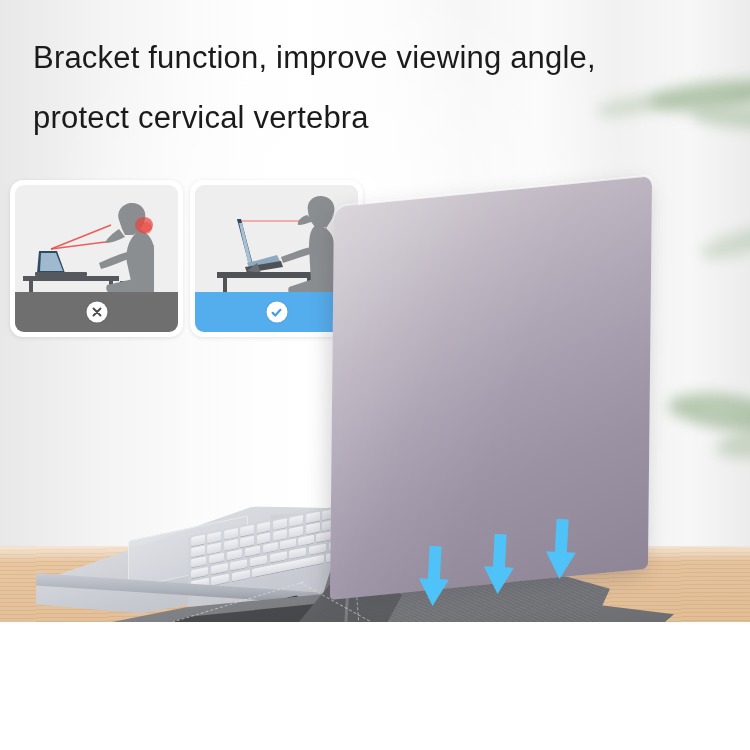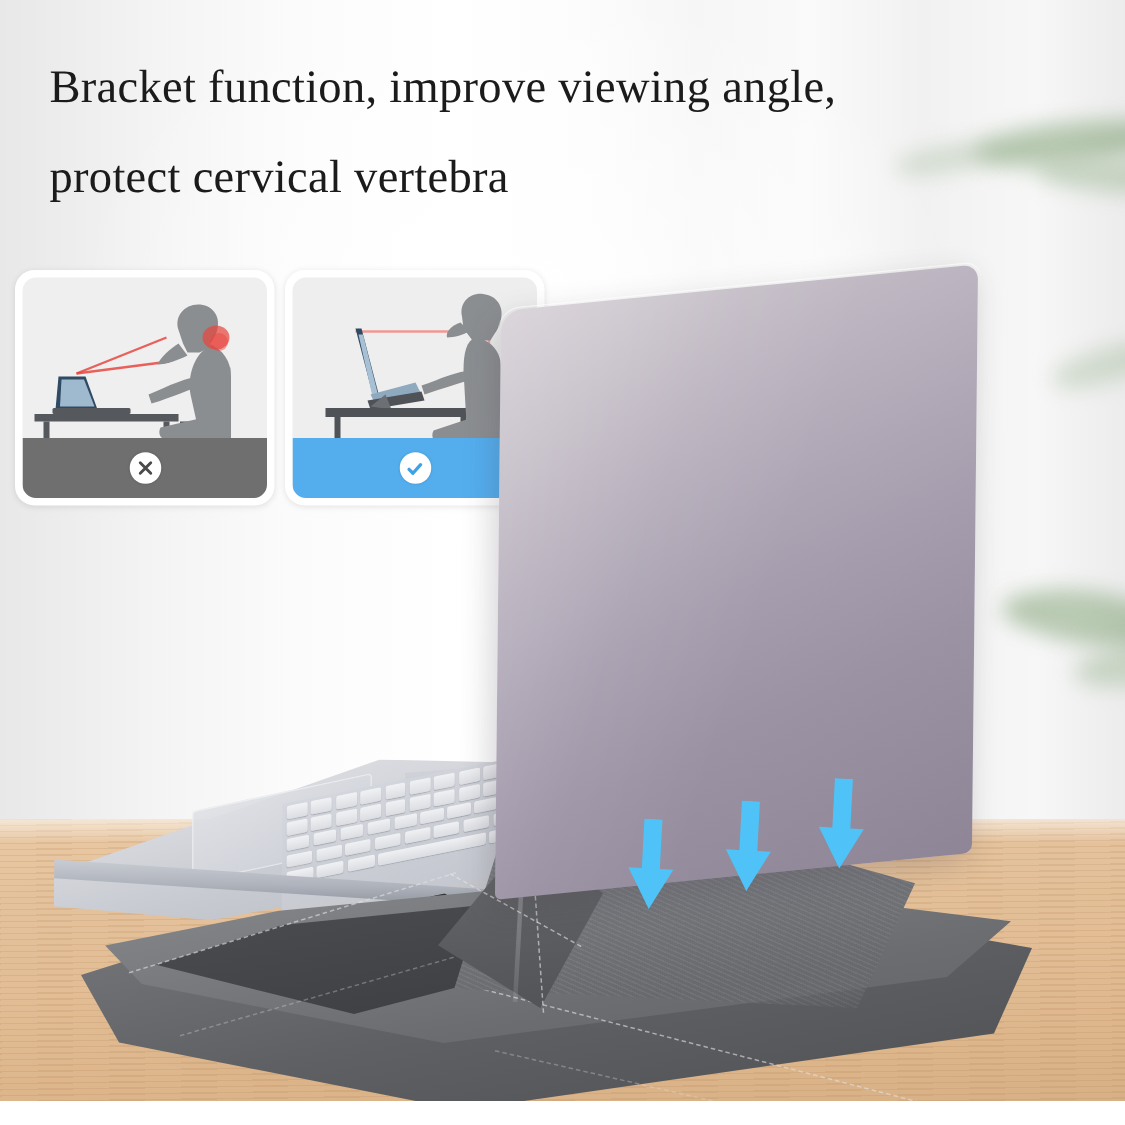--- a/index.html
+++ b/index.html
@@ -2,23 +2,23 @@
 <html><head>
 <meta charset="utf-8">
 <title>Product Feature Image</title>
 <style>
   html, body {
     margin: 0; padding: 0;
     background: #ffffff;
   }
   #stage {
     position: relative;
-    width: 750px; height: 734px;
+    width: 750px; height: 622px;
     overflow: hidden;
-    font-family: Liberation Serif, serif;
+    font-family: Liberation Sans, sans-serif;
     background: #f2f2f2;
   }
 
   
   .bg-wall {
     position: absolute; left: 0; top: 0; width: 750px; height: 570px;
     background:
       linear-gradient(90deg,
         #e8e8e8 0%, #ededed 6%, #f4f4f4 14%, #fbfbfb 26%,
         #ffffff 40%, #fcfcfc 52%, #f6f6f6 62%,

